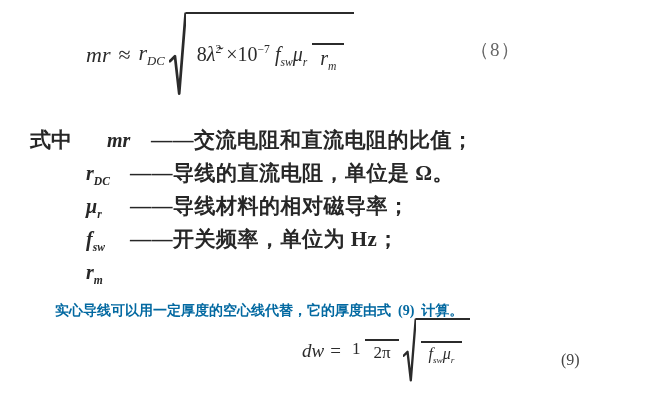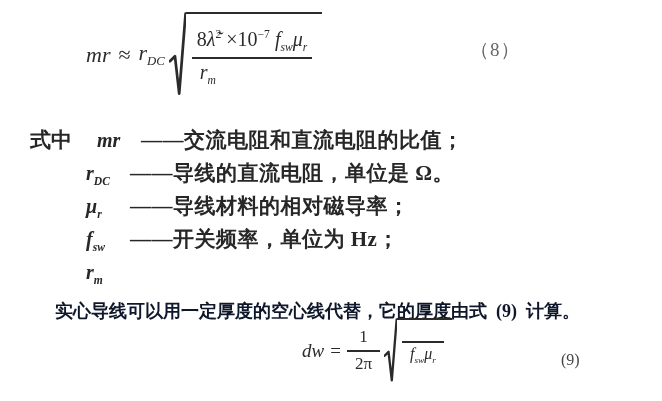--- a/index.html
+++ b/index.html
@@ -26,53 +26,53 @@
 
   .sqrt { display: inline-flex; align-items: stretch; margin-left: 4px; }
   .sqrt-sign { width: 17px; display: flex; }
   .sqrt-sign svg { width: 100%; height: 100%; display: block; }
   .sqrt-body {
     border-top: 2px solid #2b2b2b;
     padding: 4px 10px 0 6px;
     display: flex; align-items: center;
   }
 
-  .frac { display: inline-flex; flex-direction: column; align-items: center; text-align: left; }
+  .frac { display: inline-flex; flex-direction: row; align-items: center; text-align: right; }
   .frac .num { padding: 0 5px 3px; }
   .frac .den { border-top: 2px solid #2b2b2b; padding: 2px 8px 0; align-self: stretch; }
 
   
   .f8 { position: absolute; left: 86px; top: 12px; font-size: 22px; }
   .f8 .sqrt-body { font-size: 20px; }
   .tag8 {
     position: absolute; left: 470px; top: 37px;
     font-size: 19px; color: #666; font-style: normal; letter-spacing: 1px;
   }
 
   
   .defs {
     position: absolute; left: 30px; top: 124px;
     font-size: 21px; font-weight: 600;
     color: #272727;
   }
   .def-row { display: flex; align-items: baseline; height: 33px; line-height: 33px; white-space: nowrap; }
   .def-row.indent { padding-left: 56px; }
-  .def-prefix { margin-right: 25px; }
+  .def-prefix { margin-right: 35px; }
   .def-var {
     font-style: italic; font-size: 20px;
     min-width: 44px; display: inline-block;
   }
   .def-var sub { font-weight: 600; }
   .def-desc { letter-spacing: 0.5px; text-align: center; }
 
   
   .para {
     position: absolute; left: 22px; top: 295px; width: 624px;
-    font-size: 18px; font-weight: 600; line-height: 32px;
-    color: #0f172a;
+    font-size: 14px; font-weight: 600; line-height: 32px;
+    color: #0369a1;
     text-indent: 33px;
     white-space: pre-wrap;
     margin: 0;
   }
 
   
   .f9 { position: absolute; left: 302px; top: 318px; font-size: 19px; }
   .f9 .rel { margin: 0 6px; }
   .f9 .frac-coef { font-size: 17px; }
   .f9 .sqrt-body { font-size: 16px; padding: 3px 8px 0 5px; }

